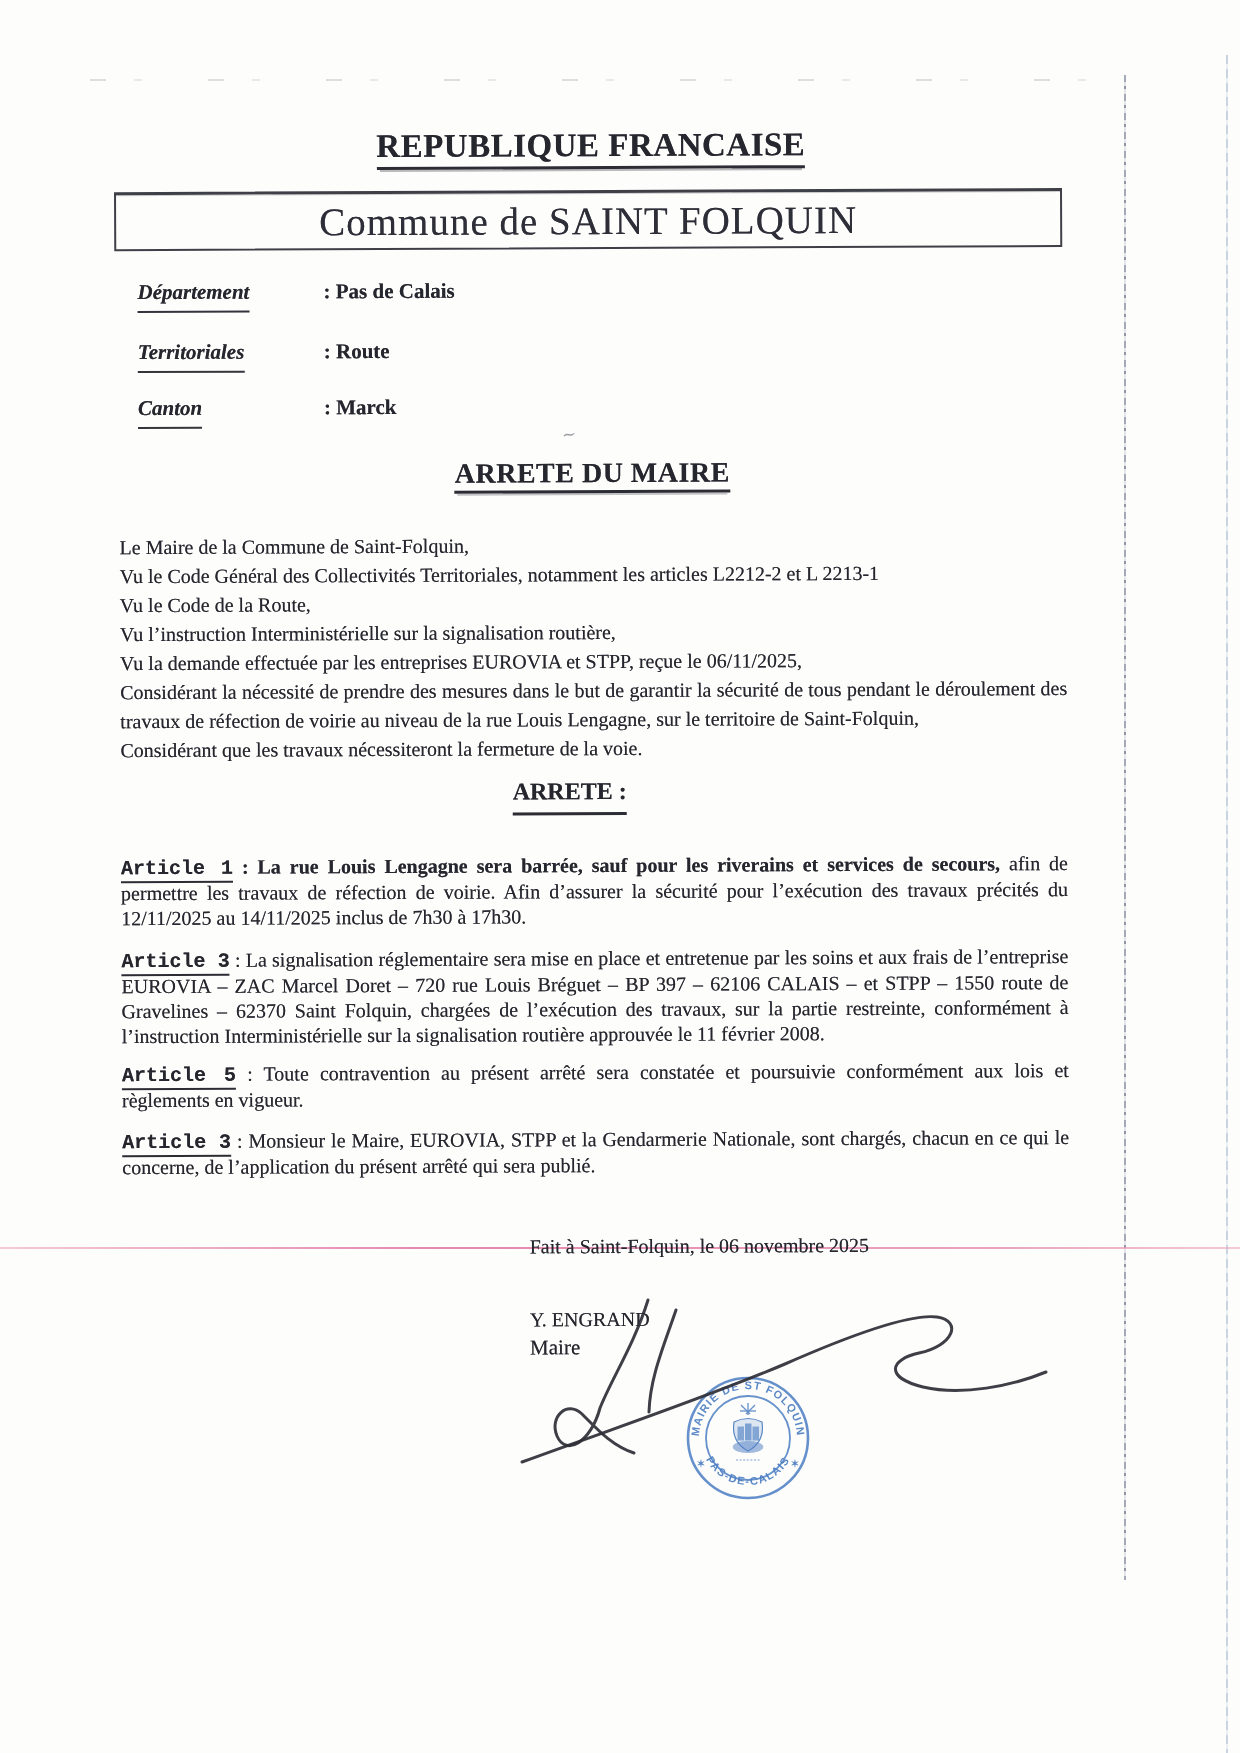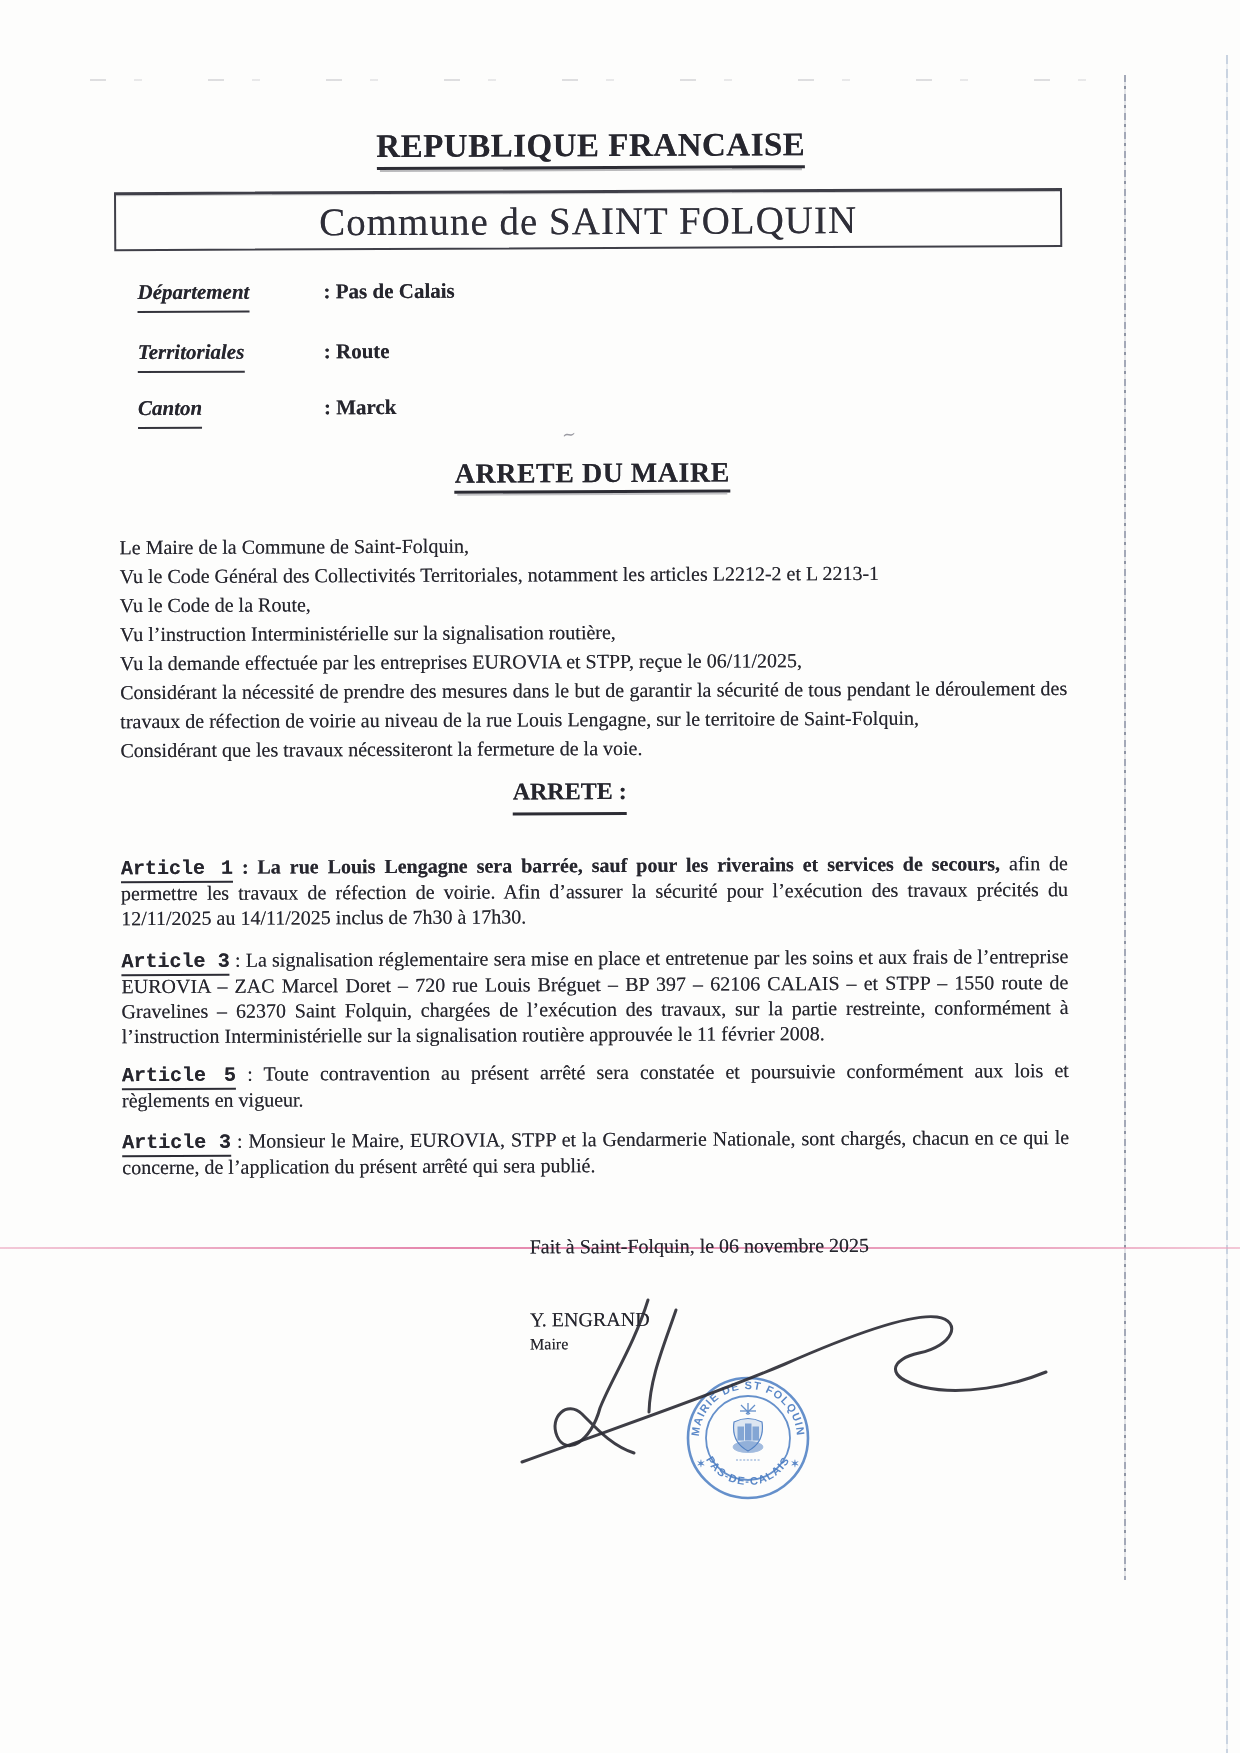--- a/index.html
+++ b/index.html
@@ -40,21 +40,21 @@
   .preamble{position:absolute; top:531px; left:121px; width:947px;
     font-size:20px; line-height:29px; text-align:justify;}
   .article{position:absolute; left:121px; width:947px; margin:0;
     font-size:20px; line-height:25px; text-align:justify;}
   .art-0{top:853px;} .art-1{top:946px;} .art-2{top:1060px;} .art-3{top:1127px;}
   .art-label{font-weight:bold; border-bottom:2px solid #2c2c34; padding-bottom:1px;font-family:Liberation Mono, monospace;}
   .art-bold{font-weight:bold;}
   
   .date-line{position:absolute; top:1235px; left:528px; font-size:20px;}
   .sig-name{position:absolute; top:1308px; left:528px; font-size:20px;}
-  .sig-title{position:absolute; top:1335px; left:528px; font-size:16px;}
+  .sig-title{position:absolute; top:1335px; left:528px; font-size:21px;}
   
   .artifact{position:absolute; z-index:1;}
   .dash-top{top:79px; left:90px; width:1030px; height:2px; opacity:.55;
     background:repeating-linear-gradient(90deg,
       rgba(150,150,158,.55) 0 16px, transparent 16px 44px,
       rgba(160,160,168,.4) 44px 52px, transparent 52px 118px);}
   .vline1{left:1124px; top:75px; width:2px; height:1505px;
     background:repeating-linear-gradient(180deg,
       rgba(90,100,128,.55) 0 7px, rgba(130,140,160,.22) 7px 11px,
       rgba(70,80,105,.6) 11px 14px, rgba(150,155,170,.25) 14px 19px);}

